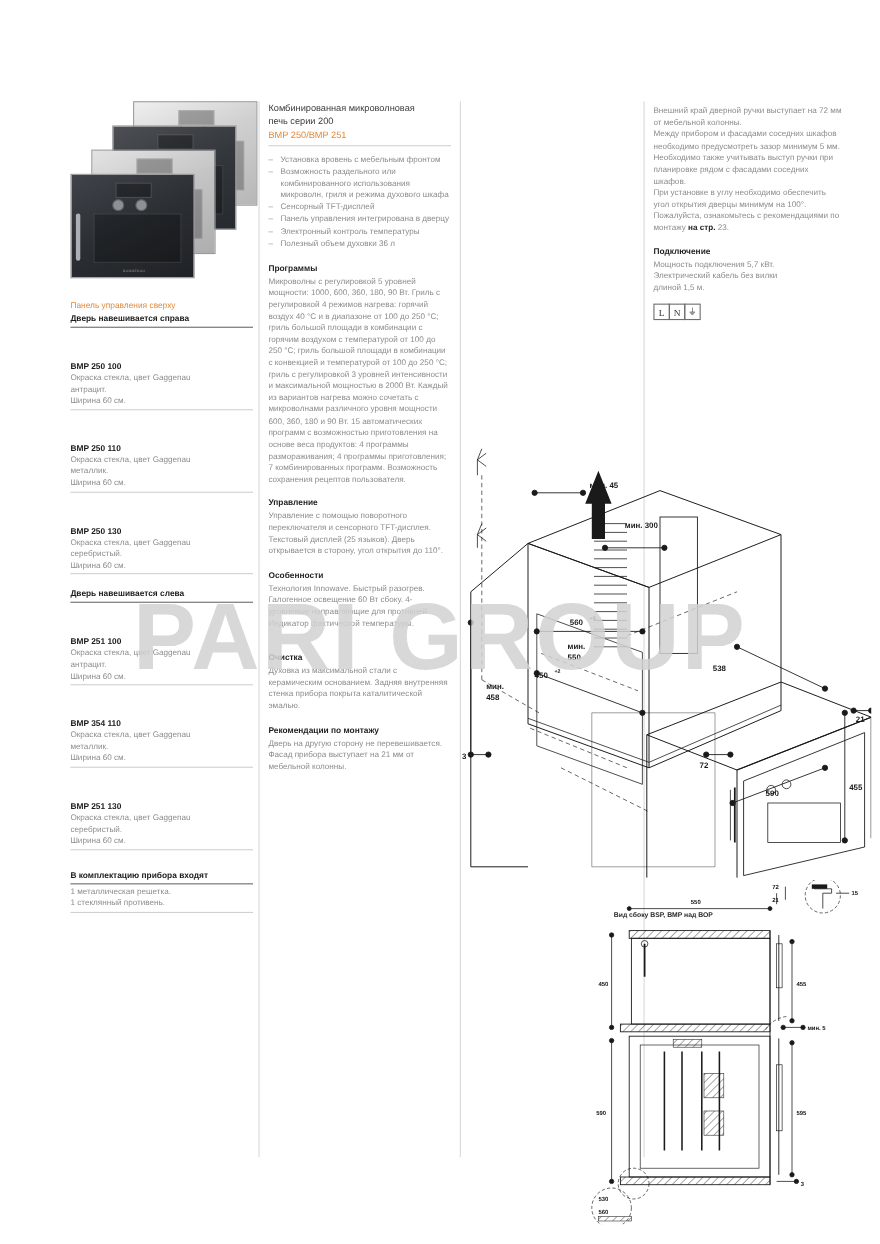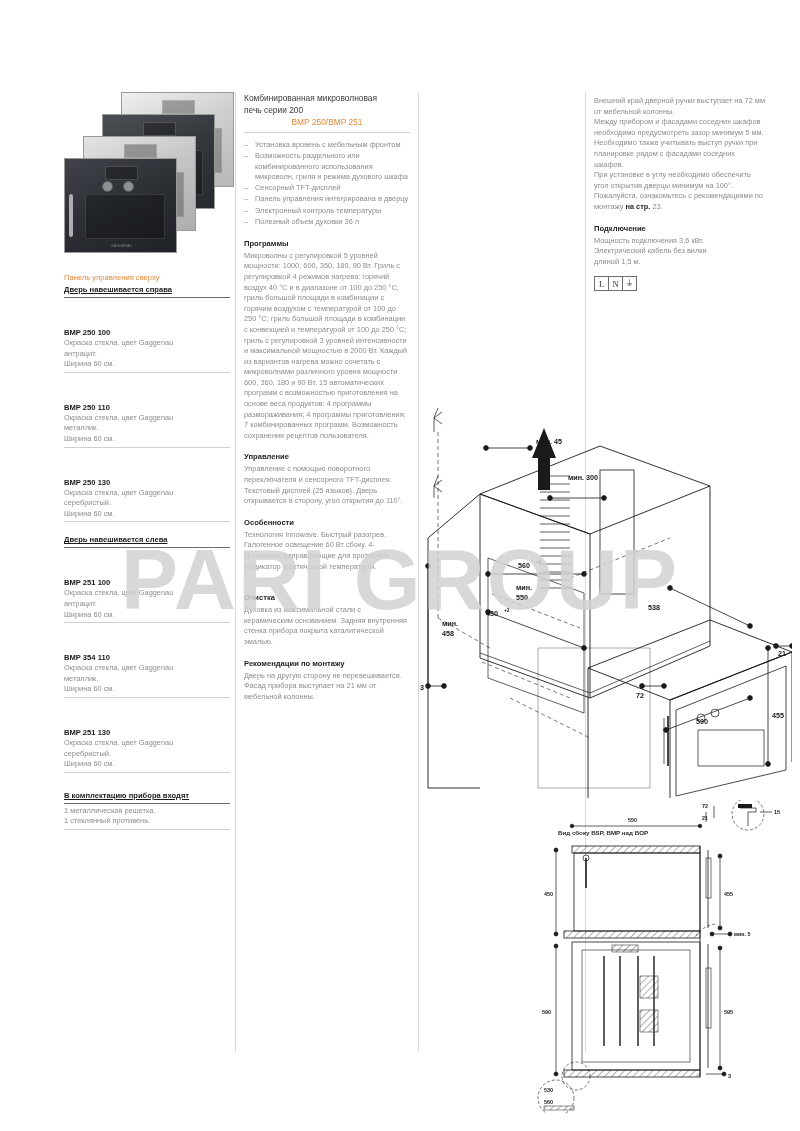--- a/index.html
+++ b/index.html
@@ -135,21 +135,20 @@
     line-height: 11px;
     margin: 0 0 1px 0;
     font-weight: normal;
   }
   .h-bold {
     color: #1a1a1a;
     font-size: 7.6px;
     line-height: 11px;
     font-weight: bold;
     margin: 0;
-    text-decoration: underline;
   }
   .body-txt {
     color: #8c8c8c;
     font-size: 7.4px;
     line-height: 10.6px;
     margin: 0;
   }
   .hr-dark {
     border: 0;
     border-top: 1px solid #6b6b6b;
@@ -166,21 +165,20 @@
 
   .title-block .t-line {
     color: #3a3a3a;
     font-size: 8.4px;
     line-height: 12px;
   }
   .title-block .t-model {
     color: #e08a3c;
     font-size: 8.4px;
     line-height: 12px;
-    text-align: center;
   }
 
   ul.feats {
     list-style: none;
     margin: 0;
     padding: 0;
   }
   ul.feats li {
     position: relative;
     padding-left: 11px;
@@ -452,21 +450,21 @@
     <div class="body-txt">
       <span>Пожалуйста, ознакомьтесь с рекомендациями по монтажу</span>
       <span style="color:#1f1f1f;font-weight:bold;">на стр.</span>
       <span>23.</span>
     </div>
 
     <div class="gap-m"></div>
 
     <div>
       <div class="sec-head">Подключение</div>
-      <div class="body-txt">Мощность подключения 3,6 кВт.</div>
+      <div class="body-txt">Мощность подключения 5,7 кВт.</div>
       <div class="body-txt">Электрический кабель без вилки</div>
       <div class="body-txt">длиной 1,5 м.</div>
 
       <div class="conn-sym">
         <div class="cell">L</div>
         <div class="cell">N</div>
         <div class="cell">⏚</div>
       </div>
     </div>
   </div>

